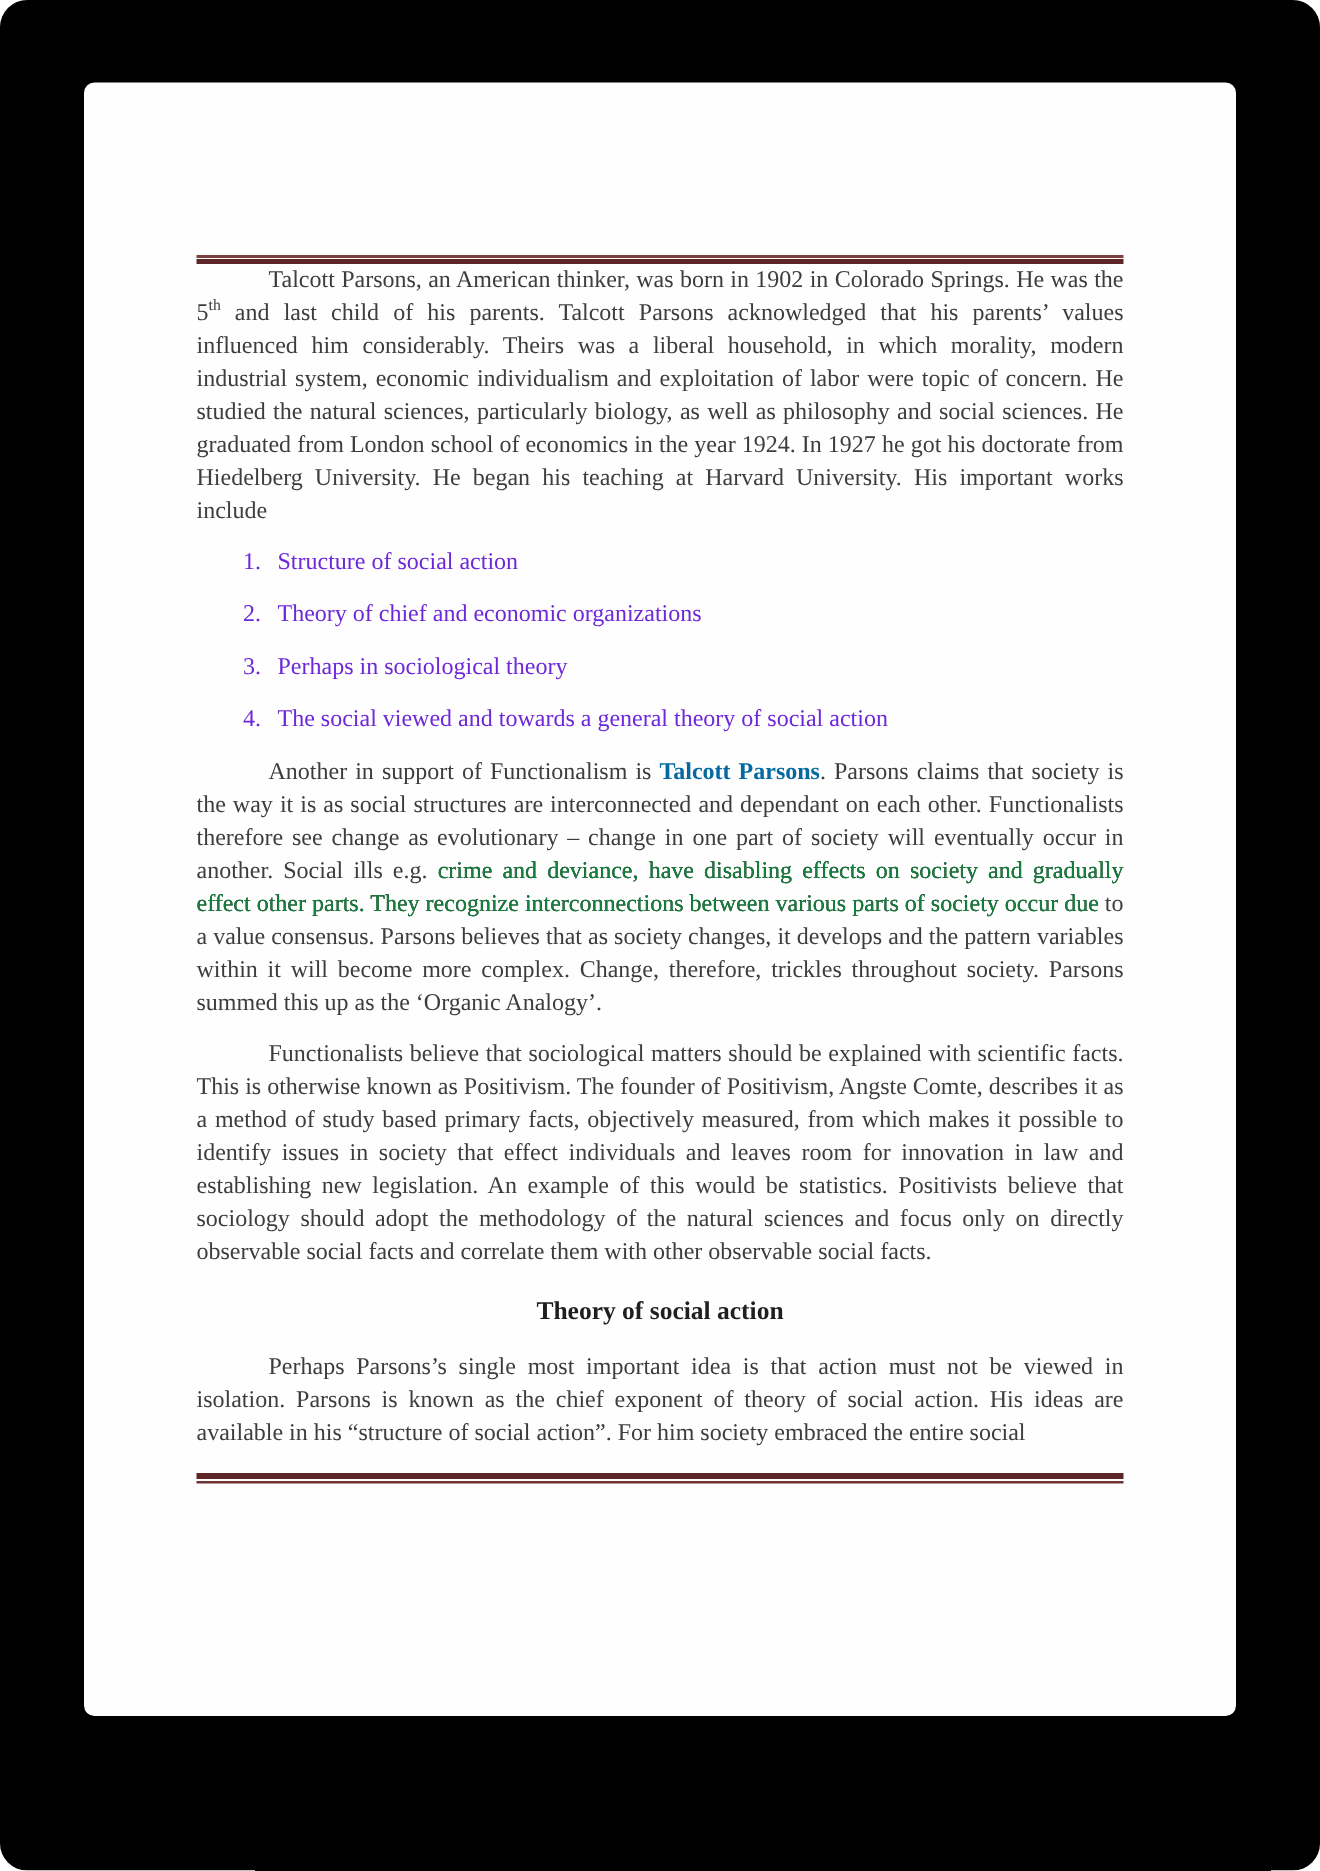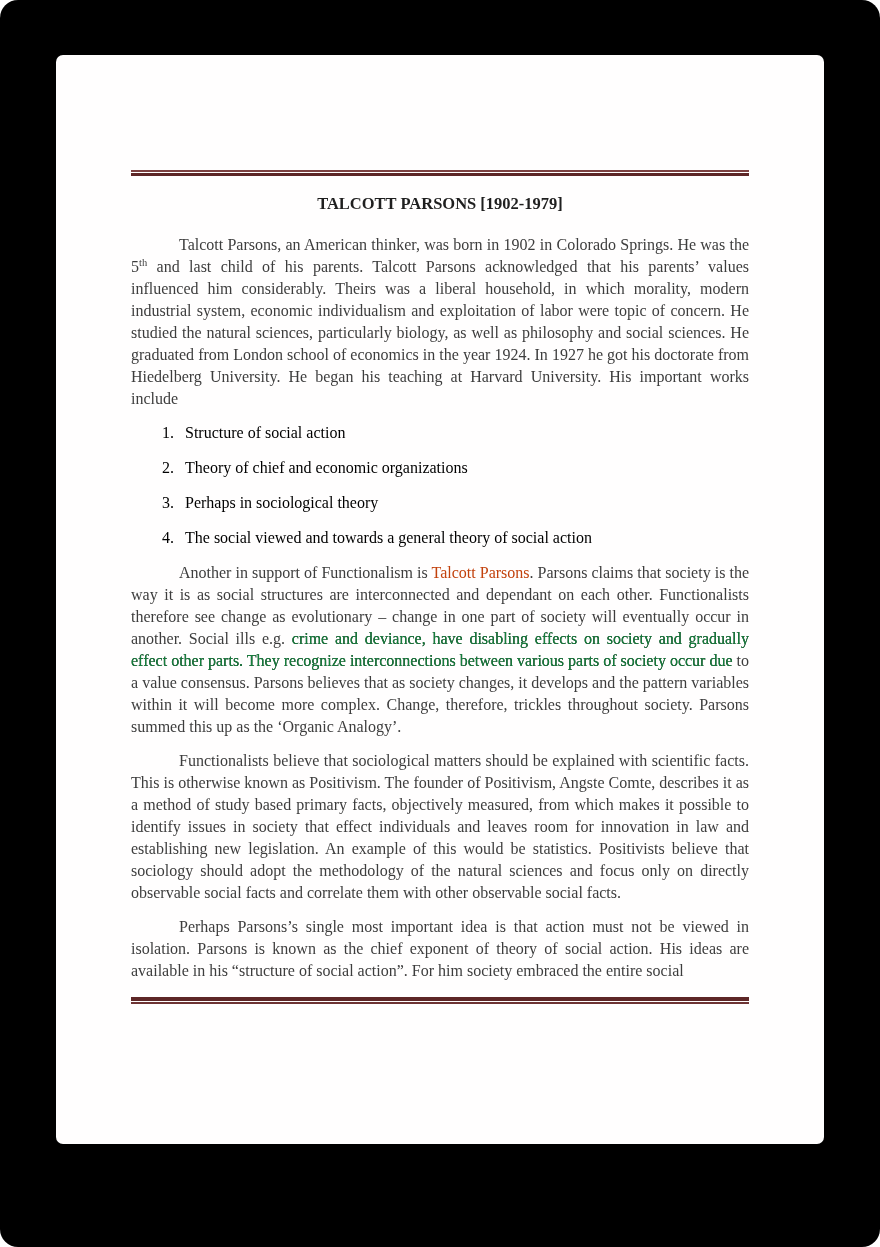--- a/index.html
+++ b/index.html
@@ -45,62 +45,62 @@
     margin: 17px 0 19px 0;
   }
   p.para {
     text-align: justify;
     text-indent: 48px;
     margin: 0 0 12px 0;
   }
   ol.works {
     margin: 0 0 13px 0;
     padding: 0 0 0 47px;
-    color: #000000;
+    color: #6d28d9;
     font-family: Liberation Serif, serif;
   }
   ol.works li {
     margin-bottom: 13px;
     padding-left: 7px;
   }
-  .run-bold { font-weight: normal; color: #c2410c; }
+  .run-bold { font-weight: bold; color: #0369a1; }
   .run-dark { color: #15803d; text-shadow: 0 0 0.3px #141414; }
   sup { font-size: 10.5px; line-height: 0; }
   .section-heading {
     text-align: center;
     font-weight: bold;
     color: #1f1f1f;
     font-size: 17px;
     margin: 17px 0 16px 0;
   }
 </style>
 </head>
 <body>
 
 <div class="frame">
   <div class="sheet">
     <div class="content">
 
       <div class="rule-top"></div>
 
-      <div class="doc-title">TALCOTT PARSONS [1902-1979]</div>
 
       <p class="para"><span>Talcott Parsons, an American thinker, was born in 1902 in Colorado Springs. He was the 5</span><sup>th</sup><span> and last child of his parents. Talcott Parsons acknowledged that his parents’ values influenced him considerably.  Theirs was a liberal household, in which morality, modern industrial system, economic individualism and exploitation of labor were topic of concern. He studied the natural sciences, particularly biology, as well as philosophy and social sciences. He graduated from London school of  economics in the year 1924. In 1927 he got his doctorate from Hiedelberg  University. He began his teaching at Harvard University. His important works include</span></p>
 
       <ol class="works">
         <li>Structure of social action</li>
         <li>Theory of chief and economic organizations</li>
         <li>Perhaps in sociological theory</li>
         <li>The social viewed and towards a general theory of social action</li>
       </ol>
 
       <p class="para"><span>Another in support of Functionalism is </span><span class="run-bold">Talcott Parsons</span><span>. Parsons claims that society is the way it is as social structures are interconnected and dependant on each other. Functionalists therefore see change as evolutionary – change in one part of society will eventually occur in another. Social ills e.g. </span><span class="run-dark">crime and deviance, have disabling effects on society and gradually effect other parts. They recognize interconnections between various parts of society occur due </span><span>to a value consensus. Parsons believes that as society changes, it develops and the pattern variables within it will become more complex. Change, therefore, trickles throughout society. Parsons summed this up as the ‘Organic Analogy’.</span></p>
 
       <p class="para"><span>Functionalists believe that sociological matters should be explained with scientific facts. This is otherwise known as Positivism. The founder of Positivism, Angste Comte, describes it as a method of study based primary facts, objectively measured, from which makes it possible to identify issues in society that effect individuals and leaves room for innovation in law and establishing new legislation. An example of this would be statistics. Positivists believe that sociology should adopt the methodology of the natural sciences and focus only on directly observable social facts and correlate them with other observable social facts.</span></p>
 
+      <div class="section-heading">Theory of social action</div>
 
       <p class="para" style="margin-bottom:0;"><span>Perhaps Parsons’s single most important idea is that action must not be viewed in isolation. Parsons is known as the chief exponent of theory of social action. His ideas are available in his “structure of social action”. For him society embraced the entire social</span></p>
 
       <div class="rule-bottom"></div>
 
     </div>
   </div>
 </div>
 
 </body></html>

